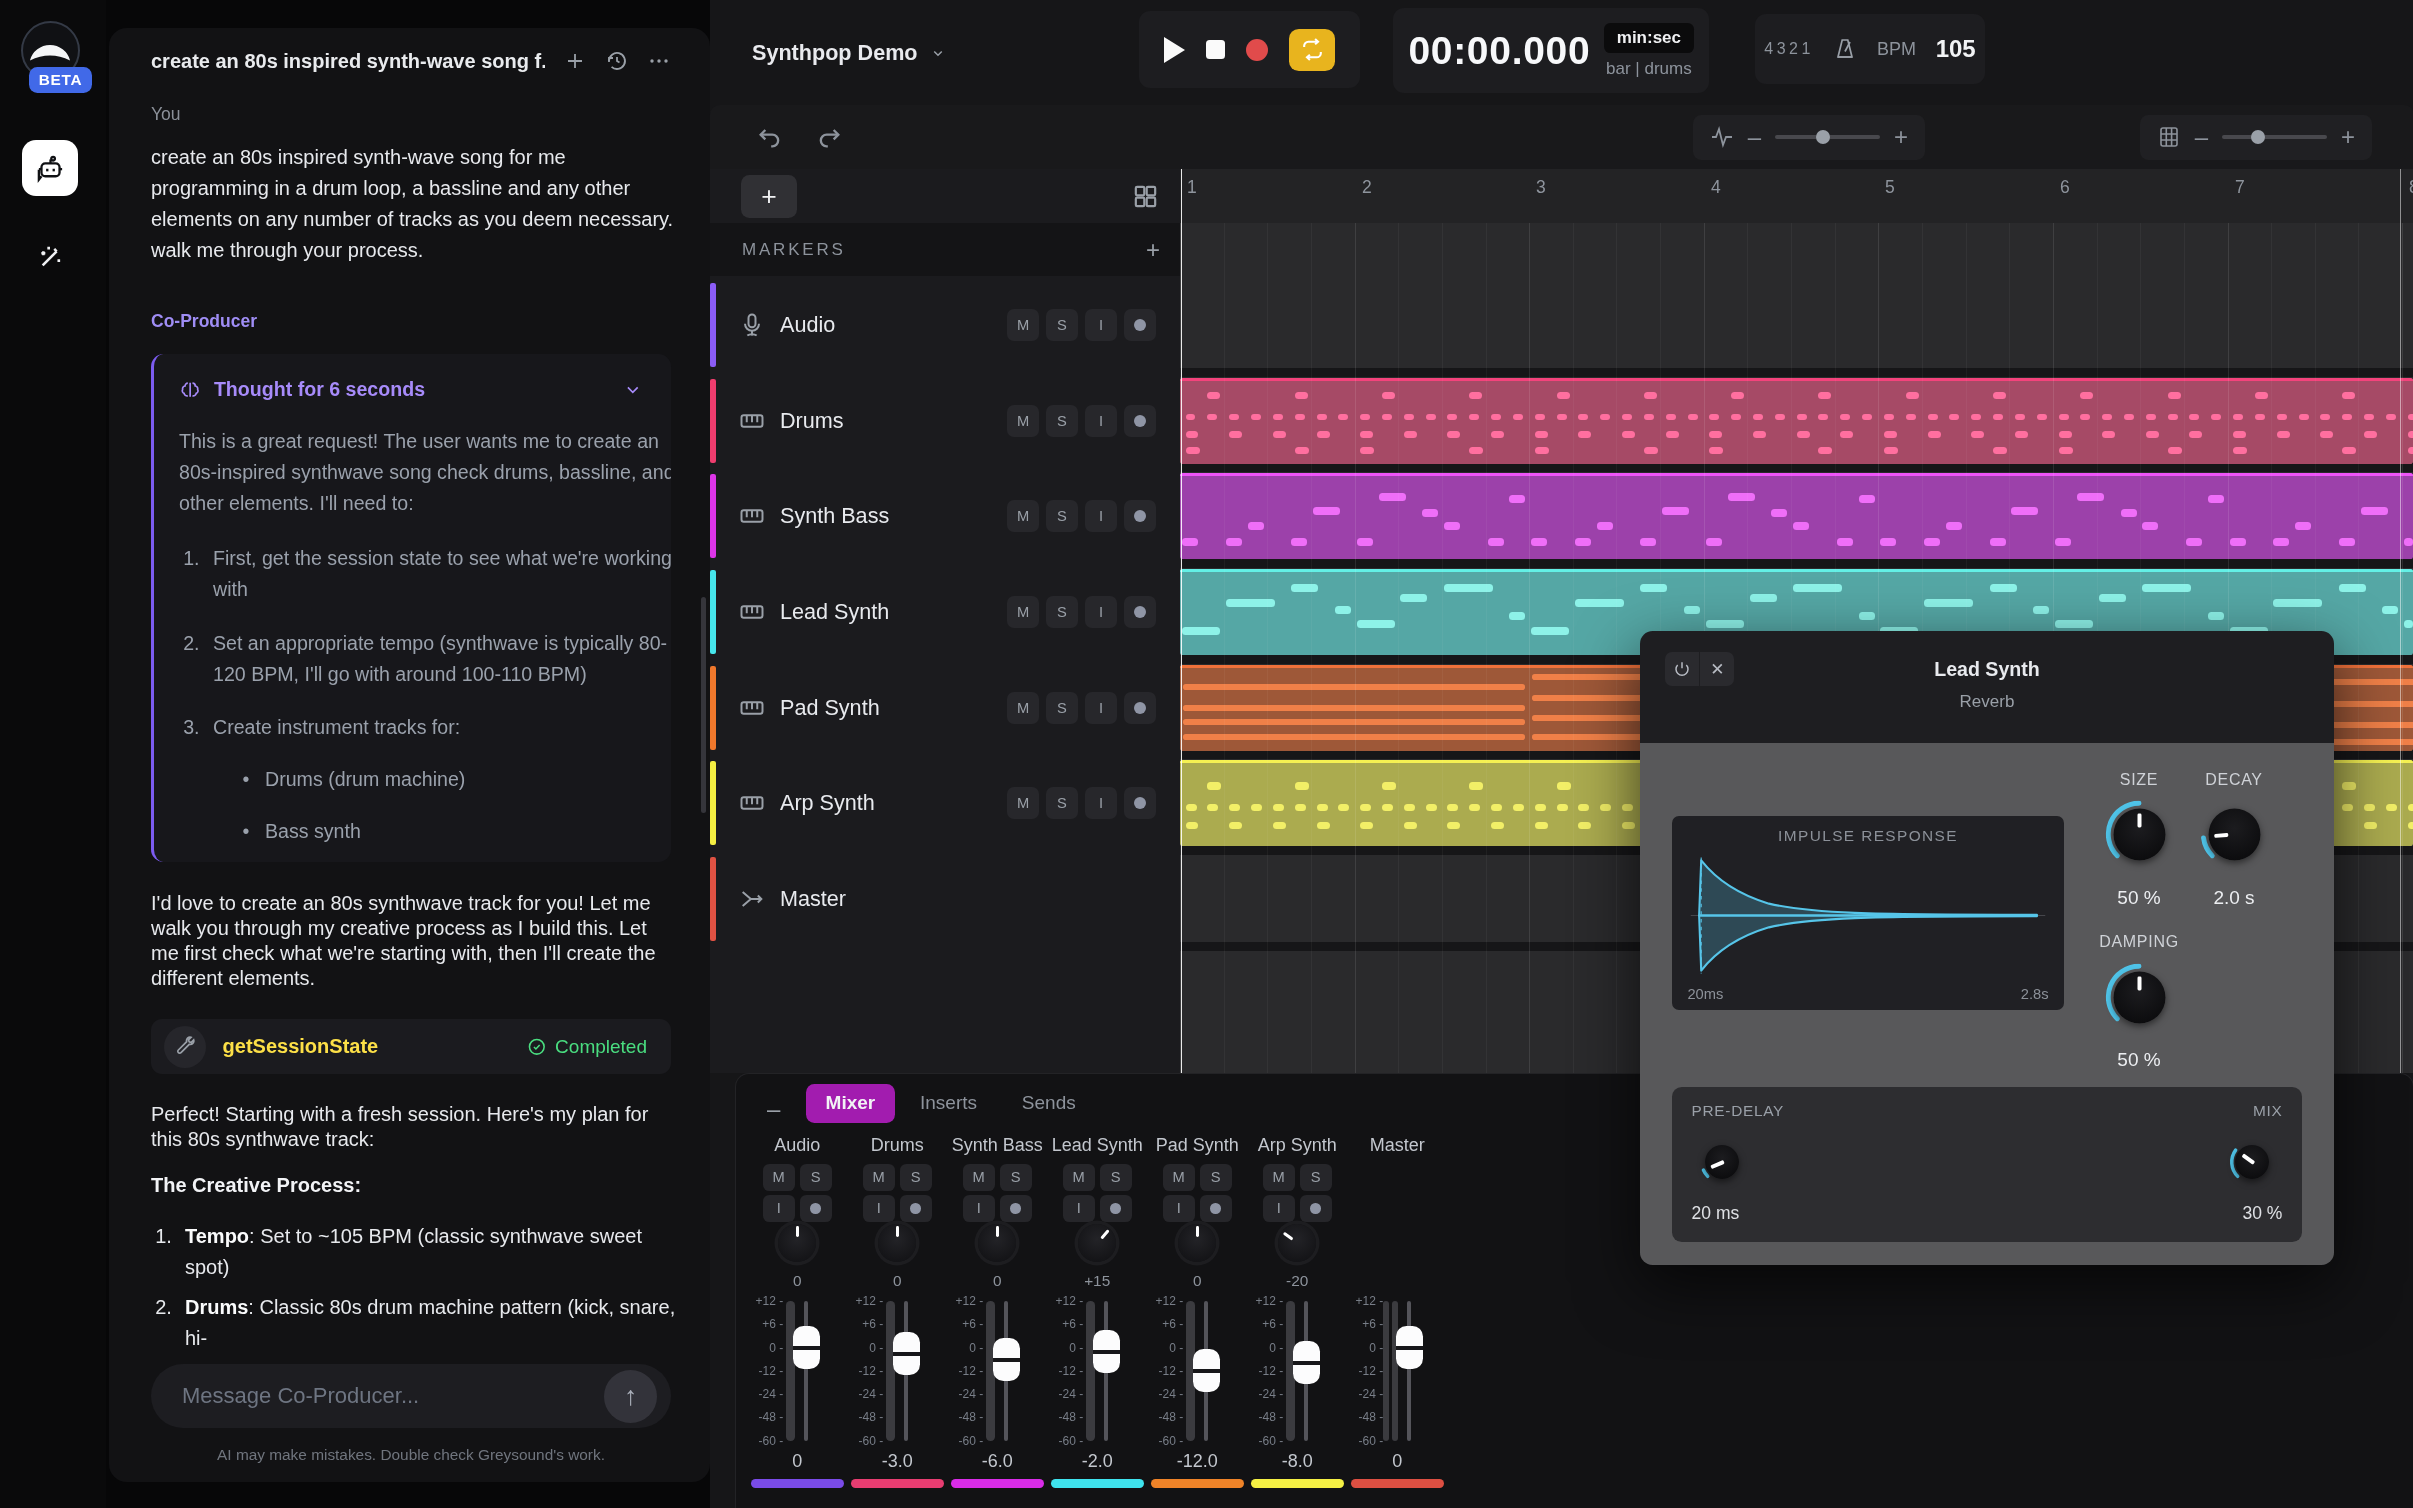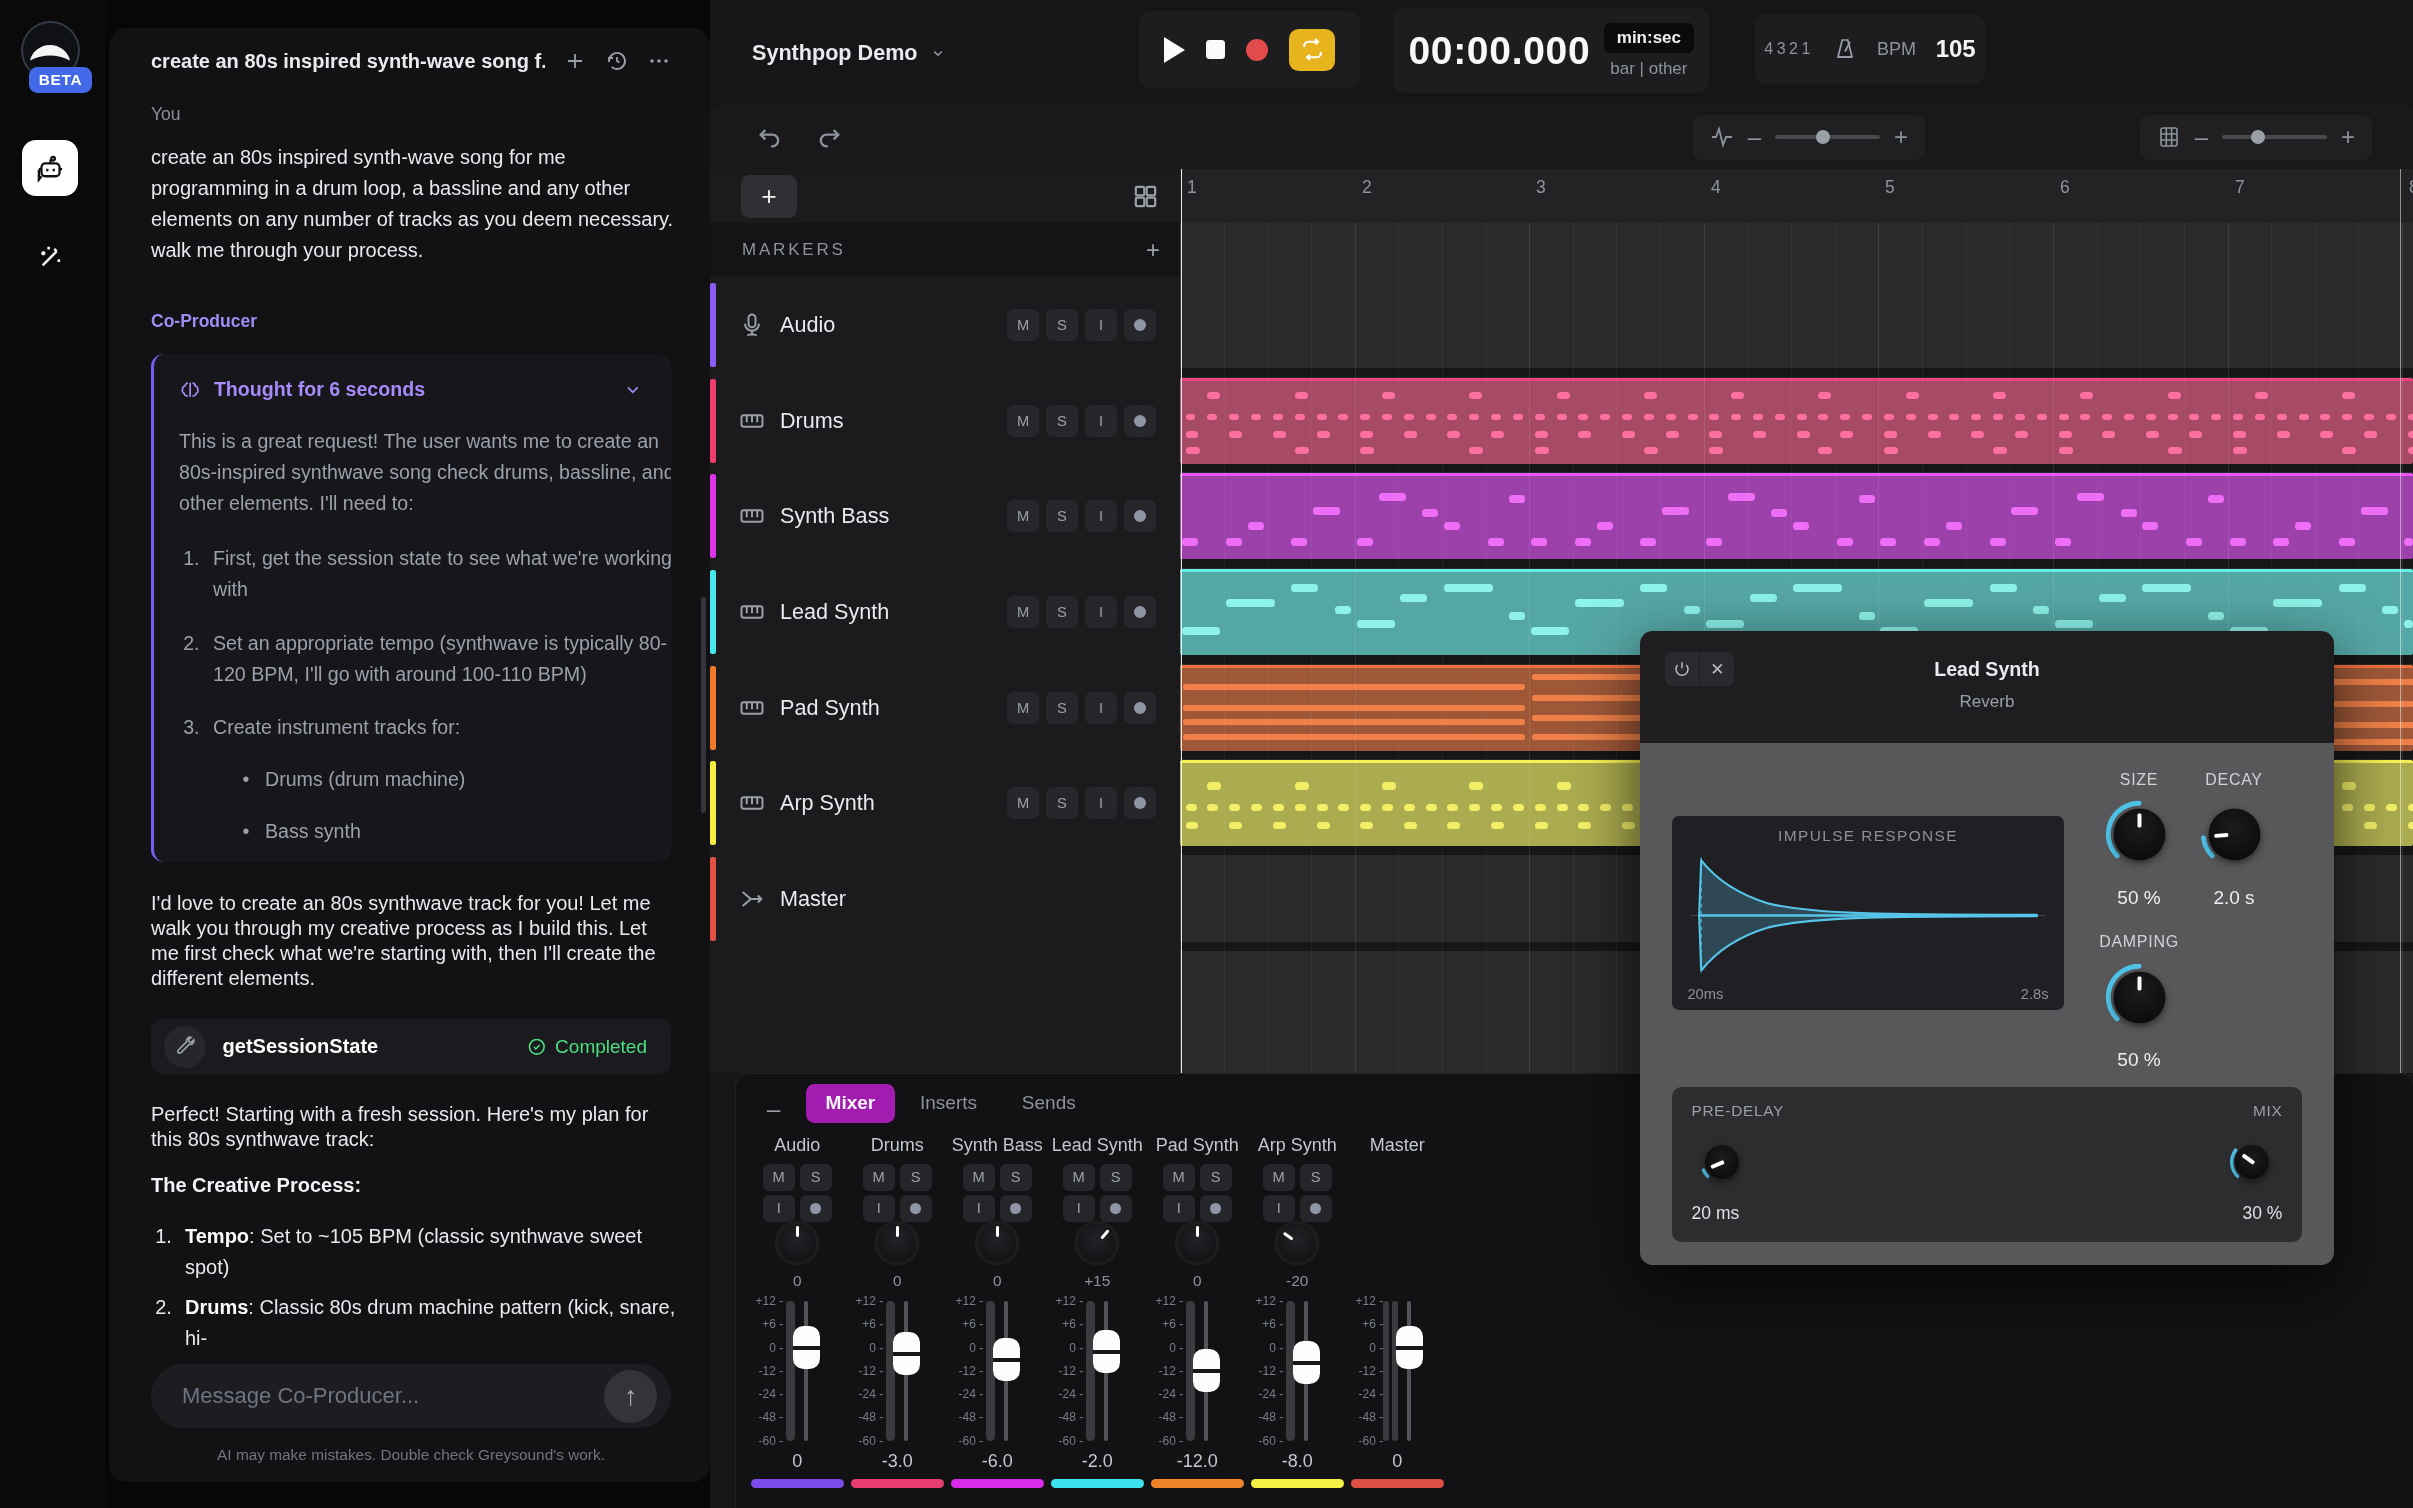--- a/index.html
+++ b/index.html
@@ -29,21 +29,21 @@
   .thought-body p { margin-bottom:24px; }
   .t-ol { list-style:none; }
   .t-ol > li { position:relative; padding-left:34px; margin-bottom:22.3px; }
   .t-ol > li > .num { position:absolute; left:4.2px; }
   .t-ul { list-style:none; margin:21px 0 2.8px 24px; }
   .t-ul li { position:relative; padding-left:28px; margin-bottom:21px; }
   .t-ul li::before { content:"•"; position:absolute; left:5.6px; }
   .resp { color:#e7e9ed; font-size:20px; line-height:25px; width:529px; margin-bottom:28px; }
   .tool-card { background:#1b1b1f; border-radius:11.2px; height:67px; display:flex; align-items:center; padding:0 24px 0 12.6px; gap:17px; margin-bottom:28px; }
   .tool-ico { width:42px; height:42px; border-radius:50%; background:#26262b; display:flex; align-items:center; justify-content:center; }
-  .tool-name { flex:1; color:#ffffff; font-size:20px; font-weight:600; }
+  .tool-name { flex:1; color:#fde047; font-size:20px; font-weight:600; }
   .tool-status { display:flex; align-items:center; gap:8.4px; color:#4ade80; font-size:19px; }
   .plan-head { color:#f2f3f6; font-size:20px; font-weight:700; margin:4.2px 0 24px 0; }
   .p-ol { list-style:none; color:#e7e9ed; font-size:20px; line-height:31px; width:538px; }
   .p-ol li { position:relative; padding-left:34px; margin-bottom:9.8px; }
   .p-ol li .num { position:absolute; left:4.2px; }
   .p-ol b { color:#fafbfc; }
   .chat-input-row { margin-top:auto; background:#1d1d21; border-radius:39px; height:78px; display:flex; align-items:center; padding:0 14px 0 31px; }
   .chat-input { flex:1; background:transparent; border:none; outline:none; color:#d6d9de; font-size:22px; font-family:inherit; }
   .chat-input::placeholder { color:#6e7582; }
   .send-btn { width:53px; height:53px; border-radius:50%; background:#33333a; border:none; color:#a9aeb8; font-size:26.5px; display:flex; align-items:center; justify-content:center; }
@@ -304,21 +304,21 @@
             <path d="M14.5 2l2.8 2.5-2.8 2.5"></path>
           <path d="M7 19.5h9a4 4 0 0 0 4-4v-1"></path>
             <path d="M9.5 22l-2.8-2.5 2.8-2.5"></path>
         </svg>
       </div>
     </div>
     <div class="timebox">
       <div class="time-text">00:00.000</div>
       <div class="time-modes">
         <div class="mode-chip">min:sec</div>
-        <div class="mode-sec">bar | other</div>
+        <div class="mode-sec">bar | drums</div>
       </div>
     </div>
     <div class="bpm-box">
       <span class="countin">4321</span>
       <svg width="24" height="24" viewBox="0 0 24 24" fill="none" stroke="#9aa0a8" stroke-width="1.7">
         <path d="M9.2 3h5.6L19 20H5L9.2 3z"></path>
           <path d="M12 14.5 17 5"></path>
           <path d="M5 20h14"></path>
       </svg>
       <span class="bpm-label">BPM</span>

